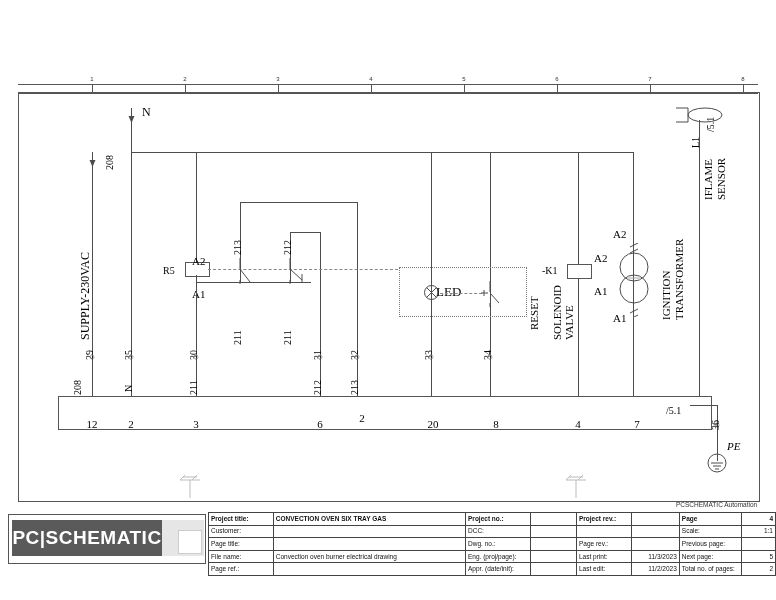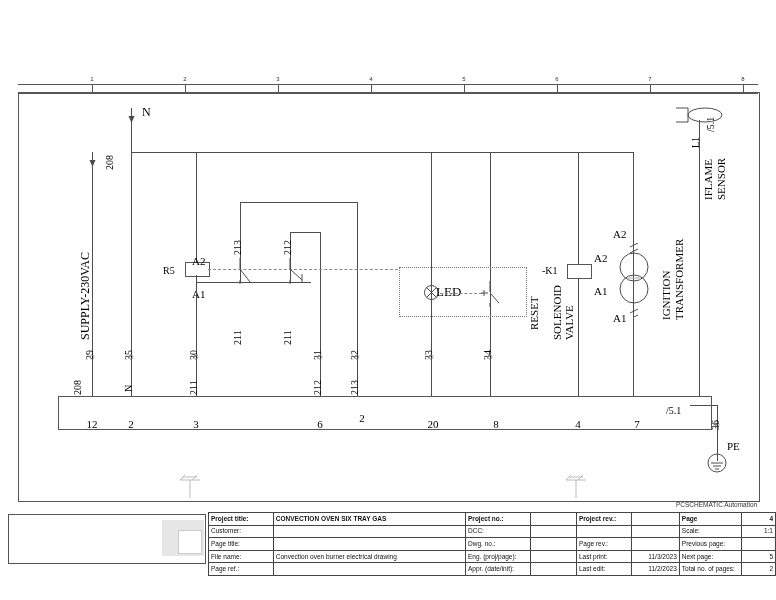--- a/index.html
+++ b/index.html
@@ -232,21 +232,21 @@
   <div class="term" style="left:362px;top:412px;">2</div>
   <div class="term" style="left:433px;top:418px;">20</div>
   <div class="term" style="left:496px;top:418px;">8</div>
   <div class="term" style="left:578px;top:418px;">4</div>
   <div class="term" style="left:637px;top:418px;">7</div>
   <div class="txt t10" style="left:666px;top:405px;">/5.1</div>
 
   <div class="ln h" style="left:690px;top:405px;width:27px;"></div>
   <div class="ln v" style="left:717px;top:405px;height:56px;"></div>
   <div class="vtxt t10" style="left:710px;top:430px;">36</div>
-  <div class="txt t11" style="left:727px;top:440px;">PE</div>
+  <div class="txt t11" style="left:727px;top:440px;font-style:italic;">PE</div>
   <svg class="gnd" style="left:705px;top:452px;" width="24" height="22">
     <circle cx="12" cy="11" r="9" fill="none" stroke="#4d4d4d" stroke-width="1"></circle>
     <path d="M6 11 L18 11 M8 14 L16 14 M10 17 L14 17" stroke="#4d4d4d" stroke-width="1"></path>
   </svg>
 
 
   <svg class="gnd" style="left:176px;top:472px;" width="28" height="26">
     <path d="M14 26 L14 8" stroke="#bbb" stroke-width="1"></path>
     <path d="M4 8 L24 8 M7 5 L21 5" stroke="#bbb" stroke-width="1"></path>
     <path d="M4 8 L9 3 M16 8 L21 3" stroke="#bbb" stroke-width="1"></path>
@@ -254,20 +254,23 @@
   <svg class="gnd" style="left:562px;top:472px;" width="28" height="26">
     <path d="M14 26 L14 8" stroke="#bbb" stroke-width="1"></path>
     <path d="M4 8 L24 8 M7 5 L21 5" stroke="#bbb" stroke-width="1"></path>
     <path d="M4 8 L9 3 M16 8 L21 3" stroke="#bbb" stroke-width="1"></path>
   </svg>
 
   <div id="pcsa">PCSCHEMATIC Automation</div>
 
   <div id="tb">
     <div id="logoframe"></div>
+    <div id="logo">
+      <span>PC|SCHEMATIC</span>
+    </div>
     <div id="logobox"></div>
     <div id="logobox2"></div>
 
     <table id="tbtable">
       <tbody>
           <tr>
         <td class="bold" style="width:62px;">Project title:</td>
         <td class="bold" style="width:198px;">CONVECTION OVEN SIX TRAY GAS</td>
         <td style="width:62px;" class="bold">Project no.:</td>
         <td style="width:44px;"></td>

